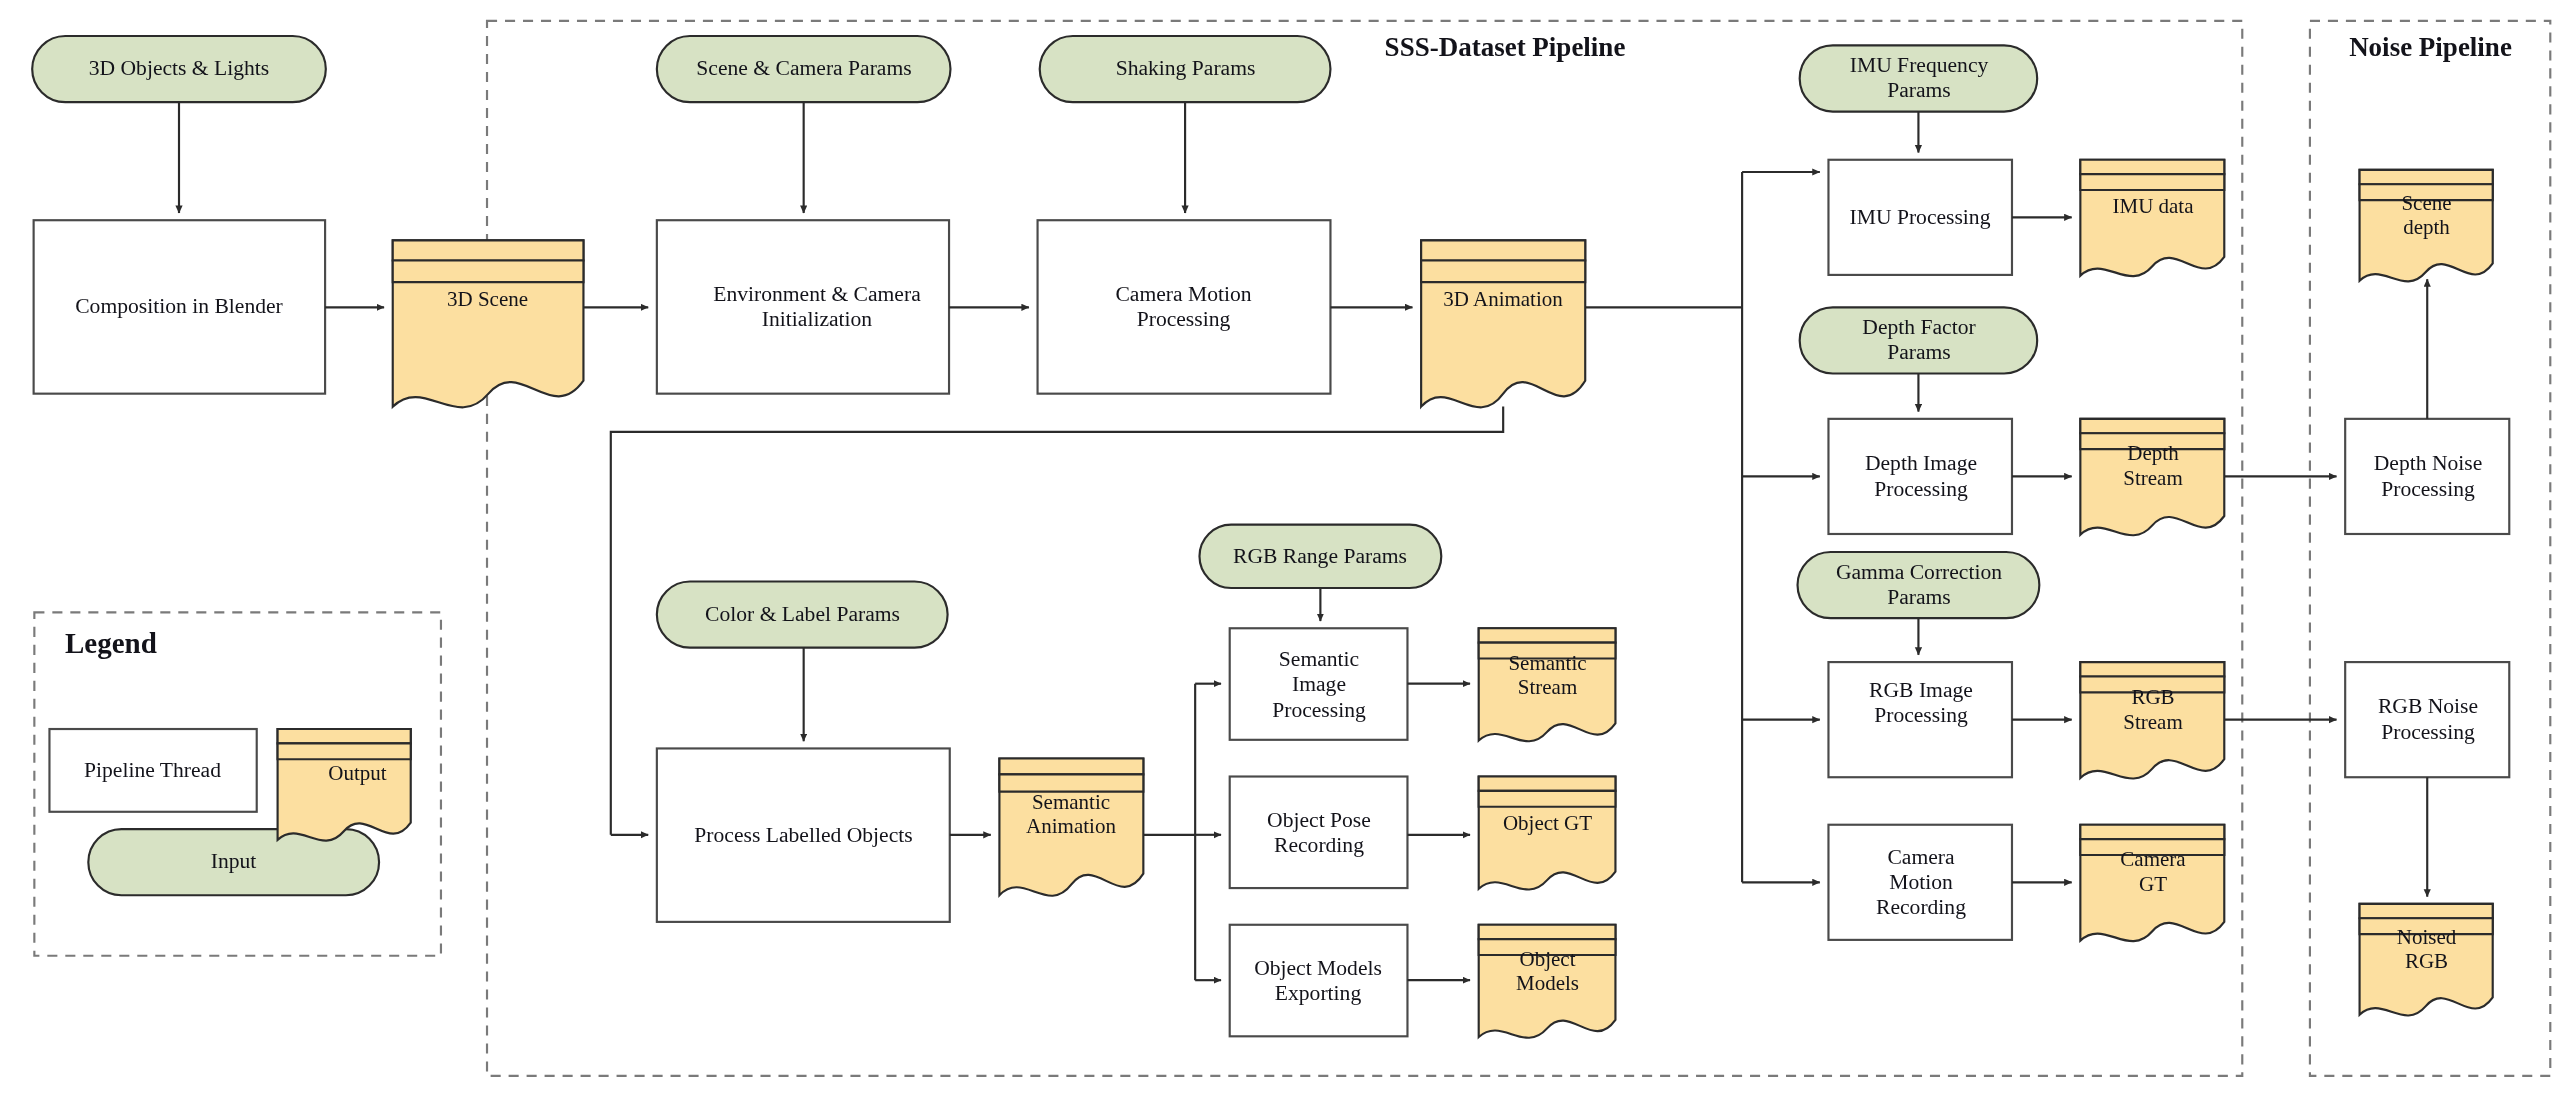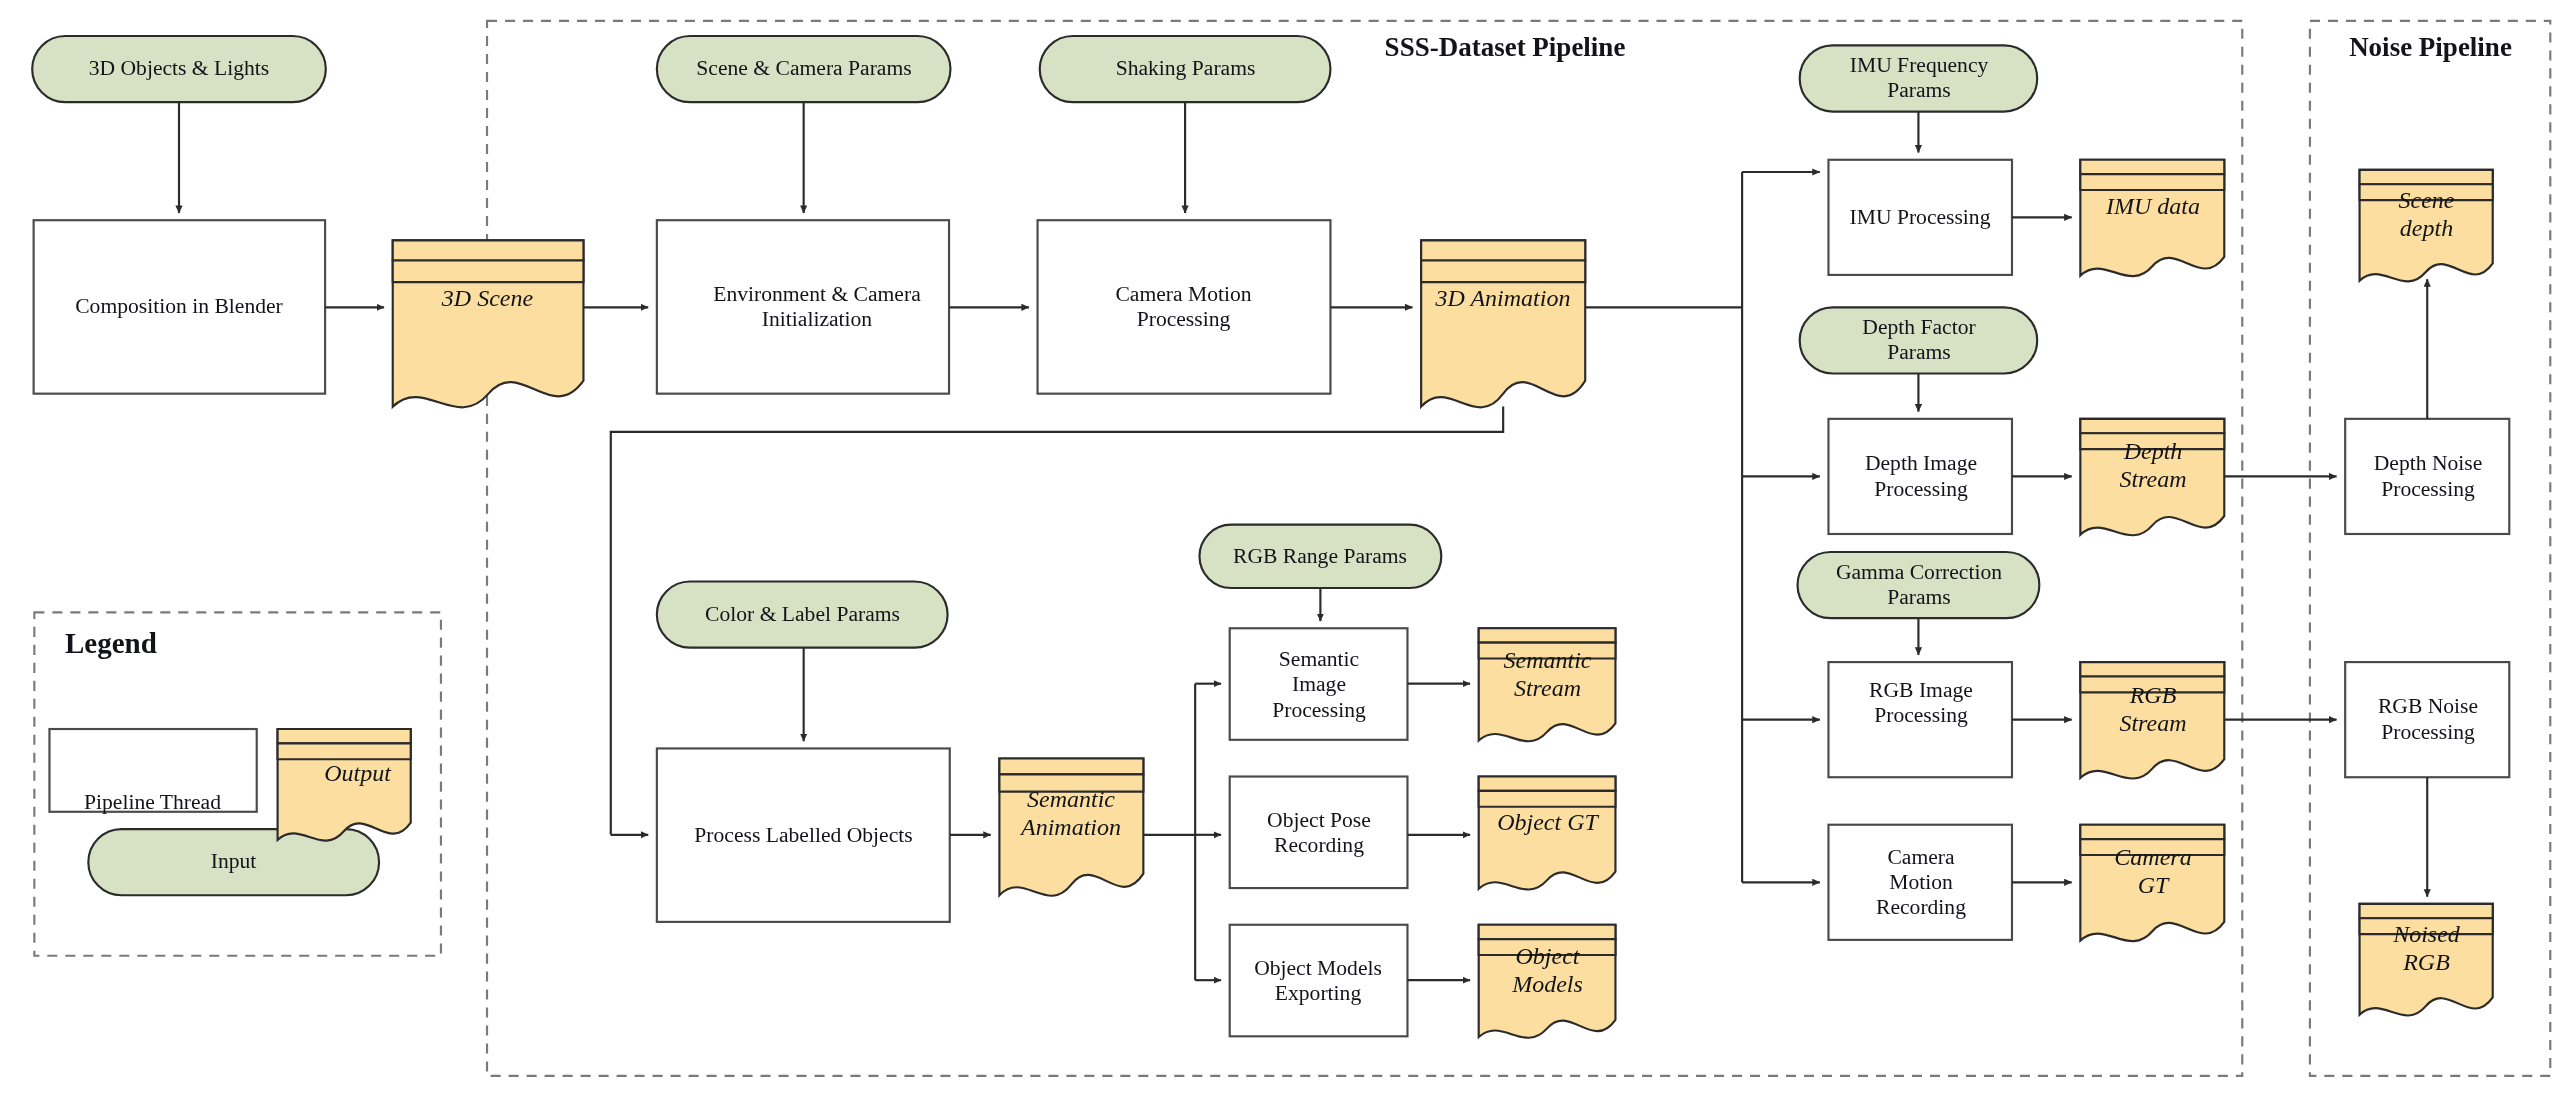--- a/index.html
+++ b/index.html
@@ -6,21 +6,21 @@
   body{font-family:"Liberation Serif", serif;}
   #stage{position:relative;width:2576px;height:1109px;background:#fff;overflow:hidden;}
   #svgroot{position:absolute;left:0;top:0;width:2576px;height:1109px;}
   .nodelabel{
     position:absolute;display:flex;align-items:center;justify-content:center;
     text-align:center;color:#13131a;font-family:"Liberation Serif", serif;
     line-height:1.16;pointer-events:none;white-space:pre-line;
   }
   .proc-label{font-size:21.6px;}
   .in-label{font-size:21.6px;}
-  .out-label{font-size:24px;font-style:italic;}
+  .out-label{font-size:21px;}
   .title-label{font-size:27px;font-weight:bold;}
   .legend-title{font-size:29px;font-weight:bold;}
 </style>
 </head>
 <body>
 
 <div id="stage">
 
   <svg id="svgroot" viewBox="0 0 3578 1541" xmlns="http://www.w3.org/2000/svg">
     <defs>
@@ -253,21 +253,21 @@
       <path d="M1955,1160 L2042,1160" marker-end="url(#arr)"></path>
 
       <path d="M1955,1362 L2042,1362" marker-end="url(#arr)"></path>
     </g>
   </svg>
 
   <div class="nodelabel title-label" style="left:1354px;top:21.6px;width:302px;height:52px;">SSS-Dataset Pipeline</div>
   <div class="nodelabel title-label" style="left:2314px;top:21.6px;width:233px;height:52px;">Noise Pipeline</div>
 
   <div class="nodelabel legend-title" style="left:65px;top:621px;width:187px;height:46px;justify-content:flex-start;">Legend</div>
-  <div class="nodelabel proc-label" style="left:49px;top:729px;width:207px;height:83px;margin-top:32px;">Pipeline  Thread</div>
+  <div class="nodelabel proc-label" style="left:49px;top:729px;width:207px;height:83px;">Pipeline  Thread</div>
   <div class="nodelabel out-label" style="left:277px;top:734px;width:133px;height:79px;margin-left:14px;">Output</div>
   <div class="nodelabel in-label" style="left:88px;top:829px;width:291px;height:66px;">Input</div>
 
   <div class="nodelabel in-label" style="left:32px;top:36px;width:294px;height:66px;">3D Objects &amp; Lights</div>
   <div class="nodelabel in-label" style="left:657px;top:36px;width:294px;height:66px;">Scene &amp; Camera Params</div>
   <div class="nodelabel in-label" style="left:1040px;top:36px;width:291px;height:66px;">Shaking Params</div>
   <div class="nodelabel in-label" style="left:1793px;top:45px;width:252px;height:66px;">IMU Frequency
 Params</div>
   <div class="nodelabel in-label" style="left:1793px;top:307px;width:252px;height:66px;">Depth Factor
 Params</div>

